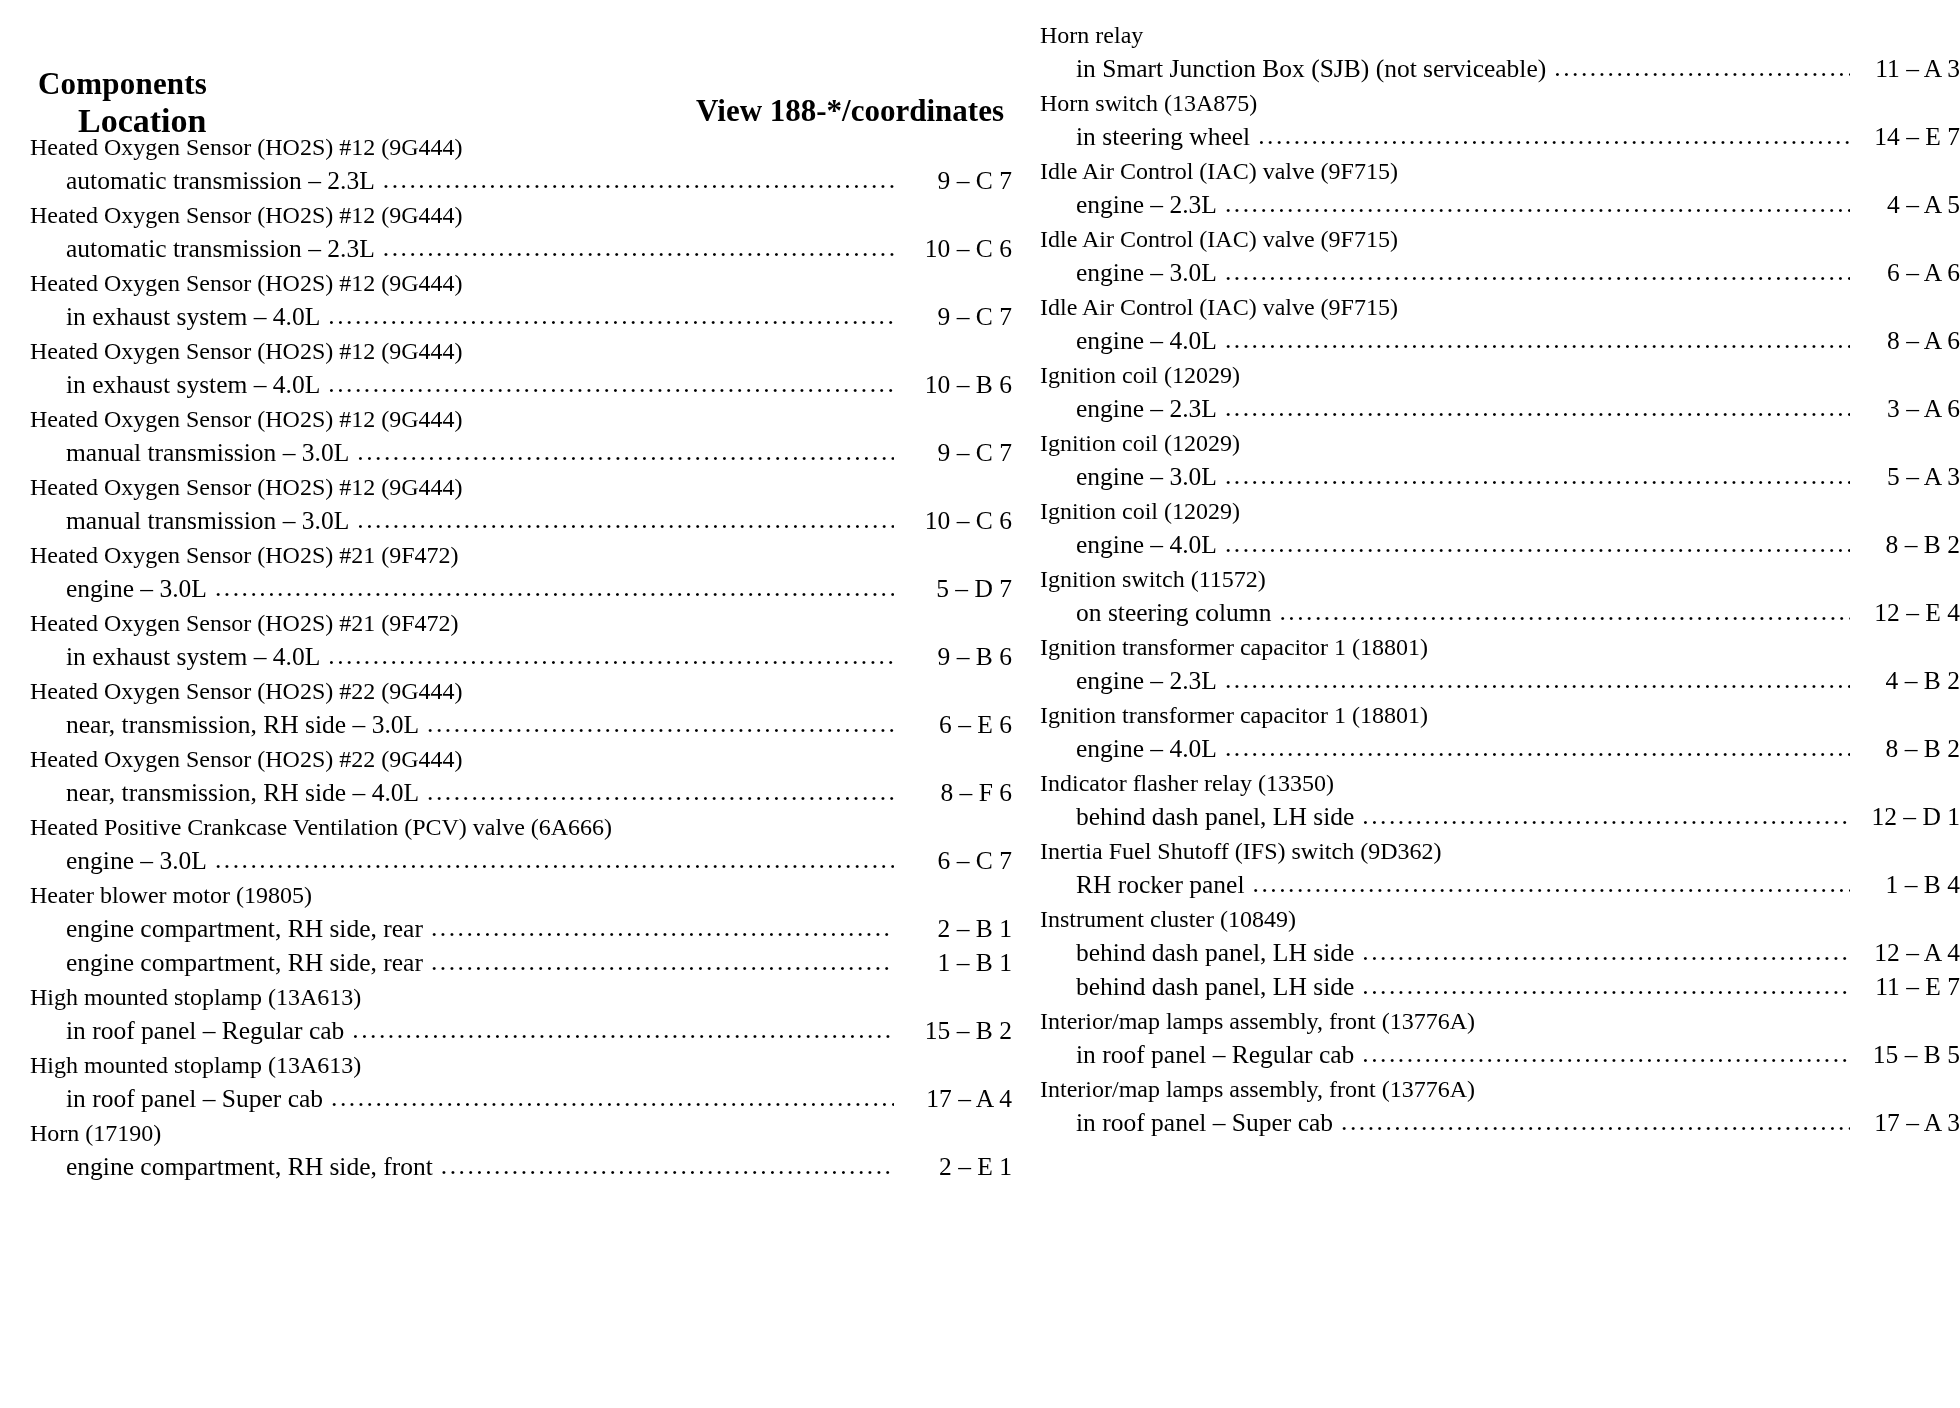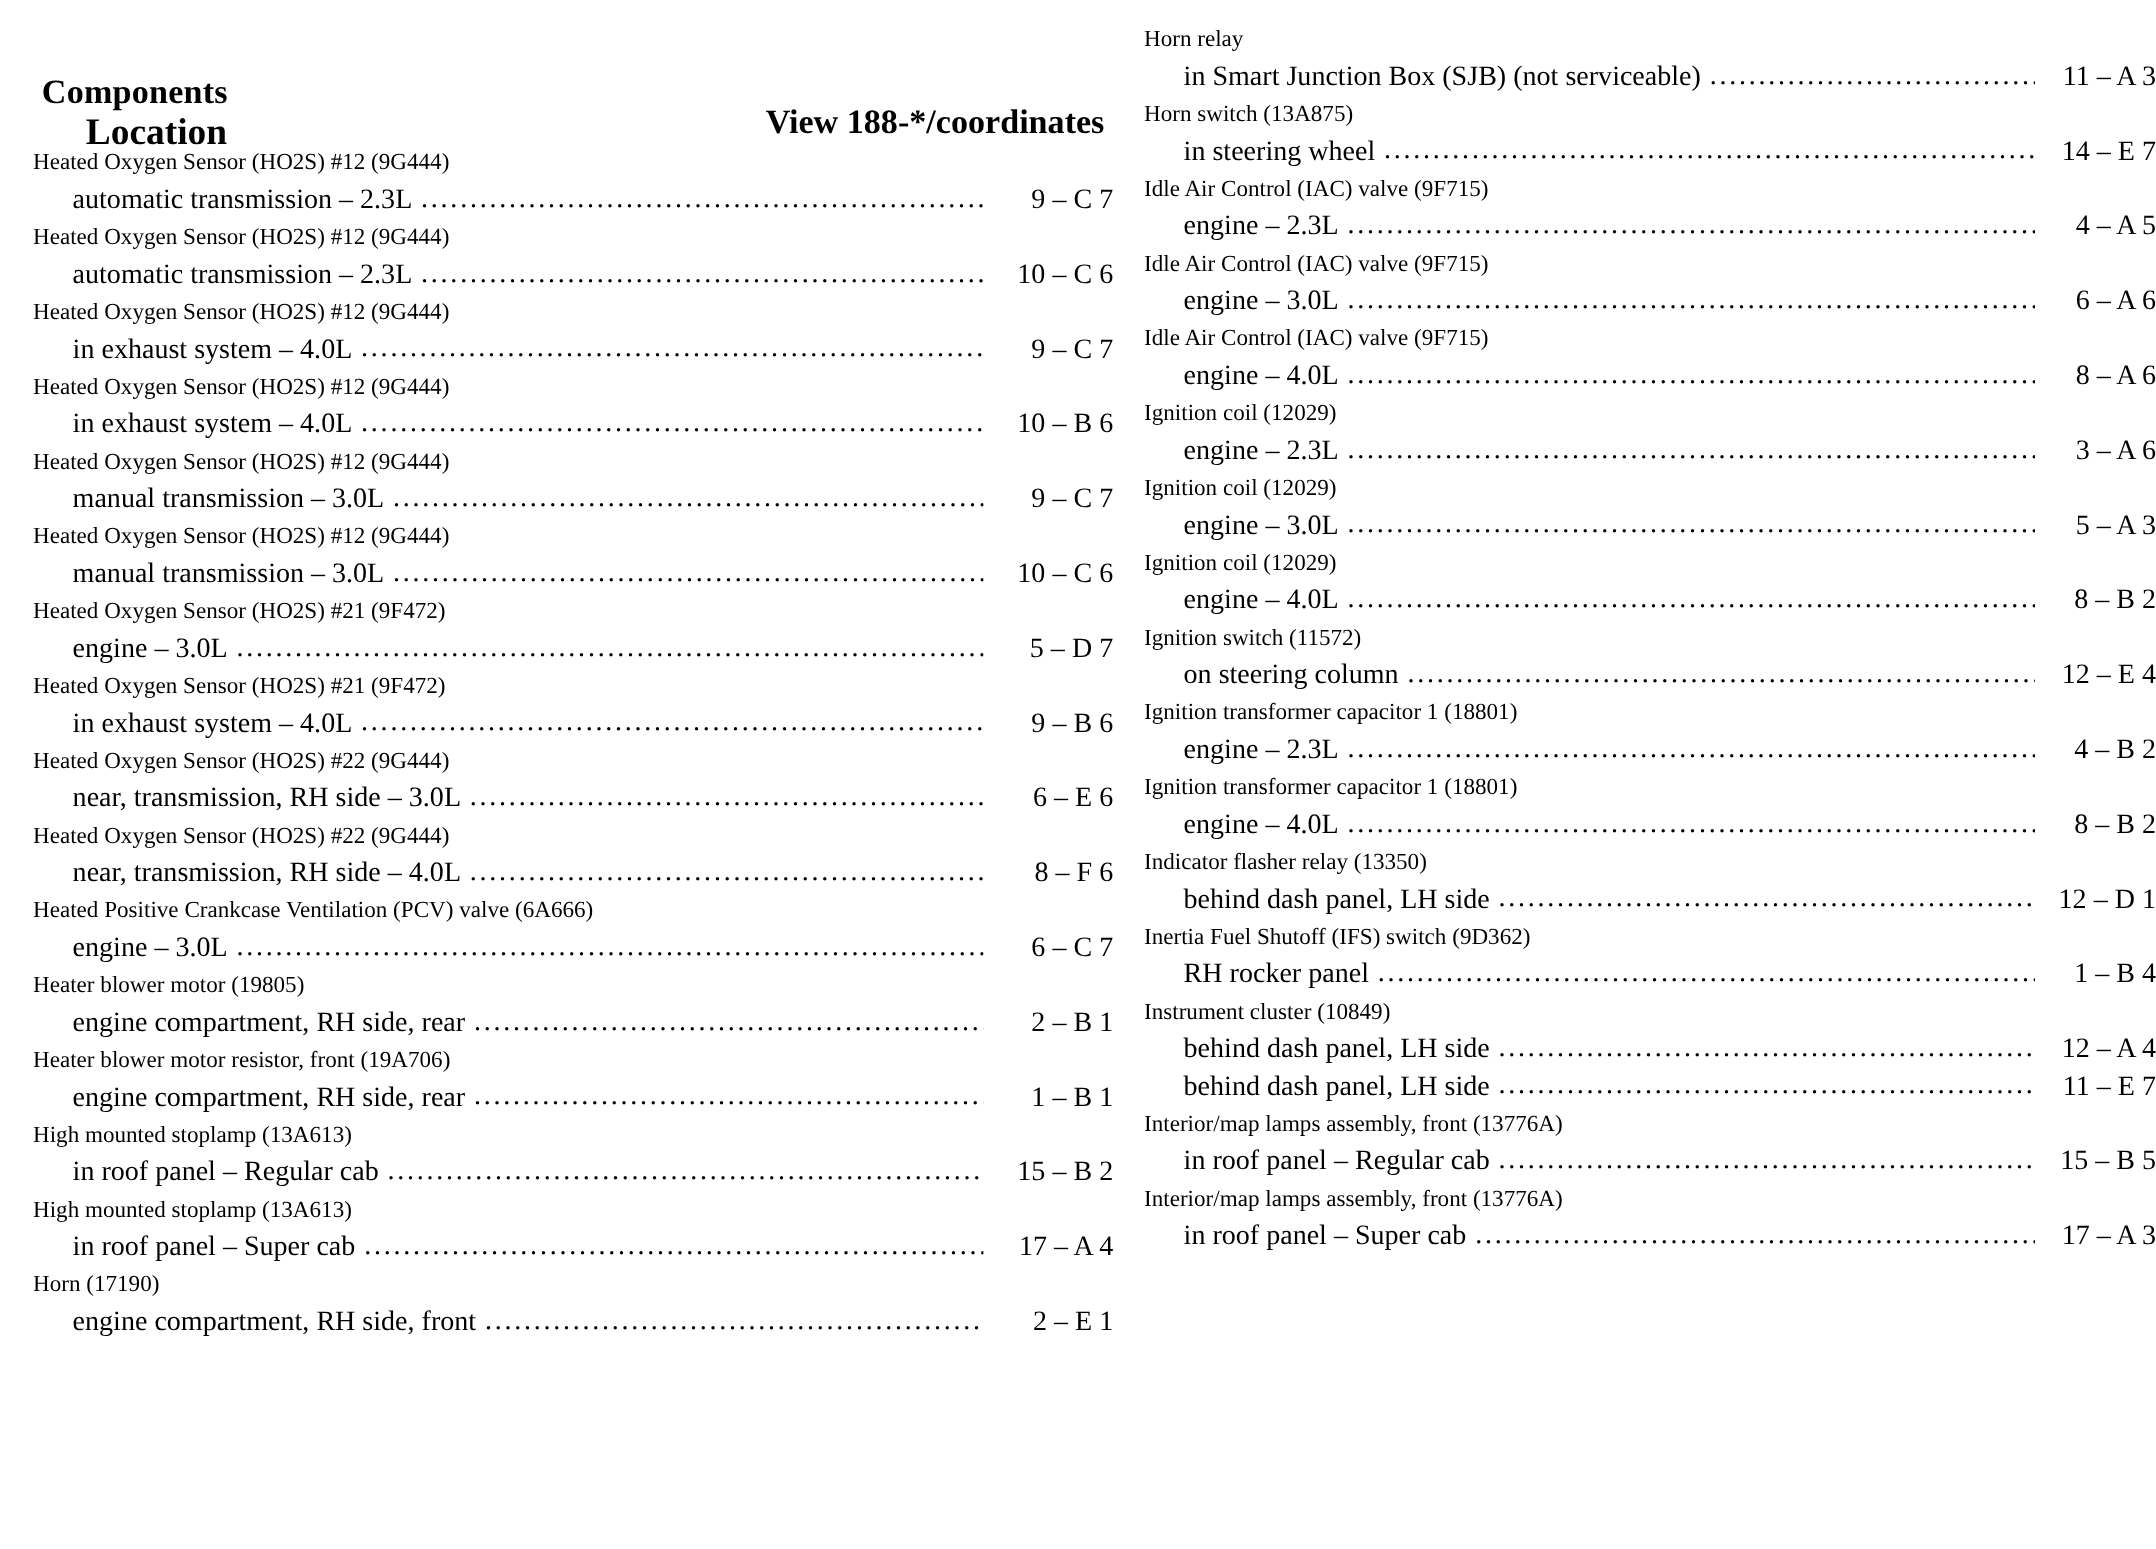--- a/index.html
+++ b/index.html
@@ -69,21 +69,21 @@
     font-size: 31px;
     font-weight: bold;
     white-space: nowrap;
   }
 
   
   .entry {
     margin: 0;
   }
   .entry .title {
-    font-size: 21px;
+    font-size: 24px;
     line-height: 34px;
     white-space: nowrap;
   }
   .entry .detail {
     display: flex;
     flex-direction: row;
     align-items: baseline;
     font-size: 25.5px;
     line-height: 34px;
     padding-left: 36px;
@@ -221,21 +221,20 @@
           </div>
           <div class="entry">
             <div class="title">Heater blower motor (19805)</div>
             <div class="detail">
               <span class="dtext">engine compartment, RH side, rear</span>
               <span class="leader">.......................................................................................</span>
               <span class="ref">2 – B 1</span>
             </div>
           </div>
           <div class="entry">
-            <div class="title">Heater blower motor resistor, front (19A706)</div>
             <div class="detail">
               <span class="dtext">engine compartment, RH side, rear</span>
               <span class="leader">.......................................................................................</span>
               <span class="ref">1 – B 1</span>
             </div>
           </div>
           <div class="entry">
             <div class="title">High mounted stoplamp (13A613)</div>
             <div class="detail">
               <span class="dtext">in roof panel – Regular cab</span>

